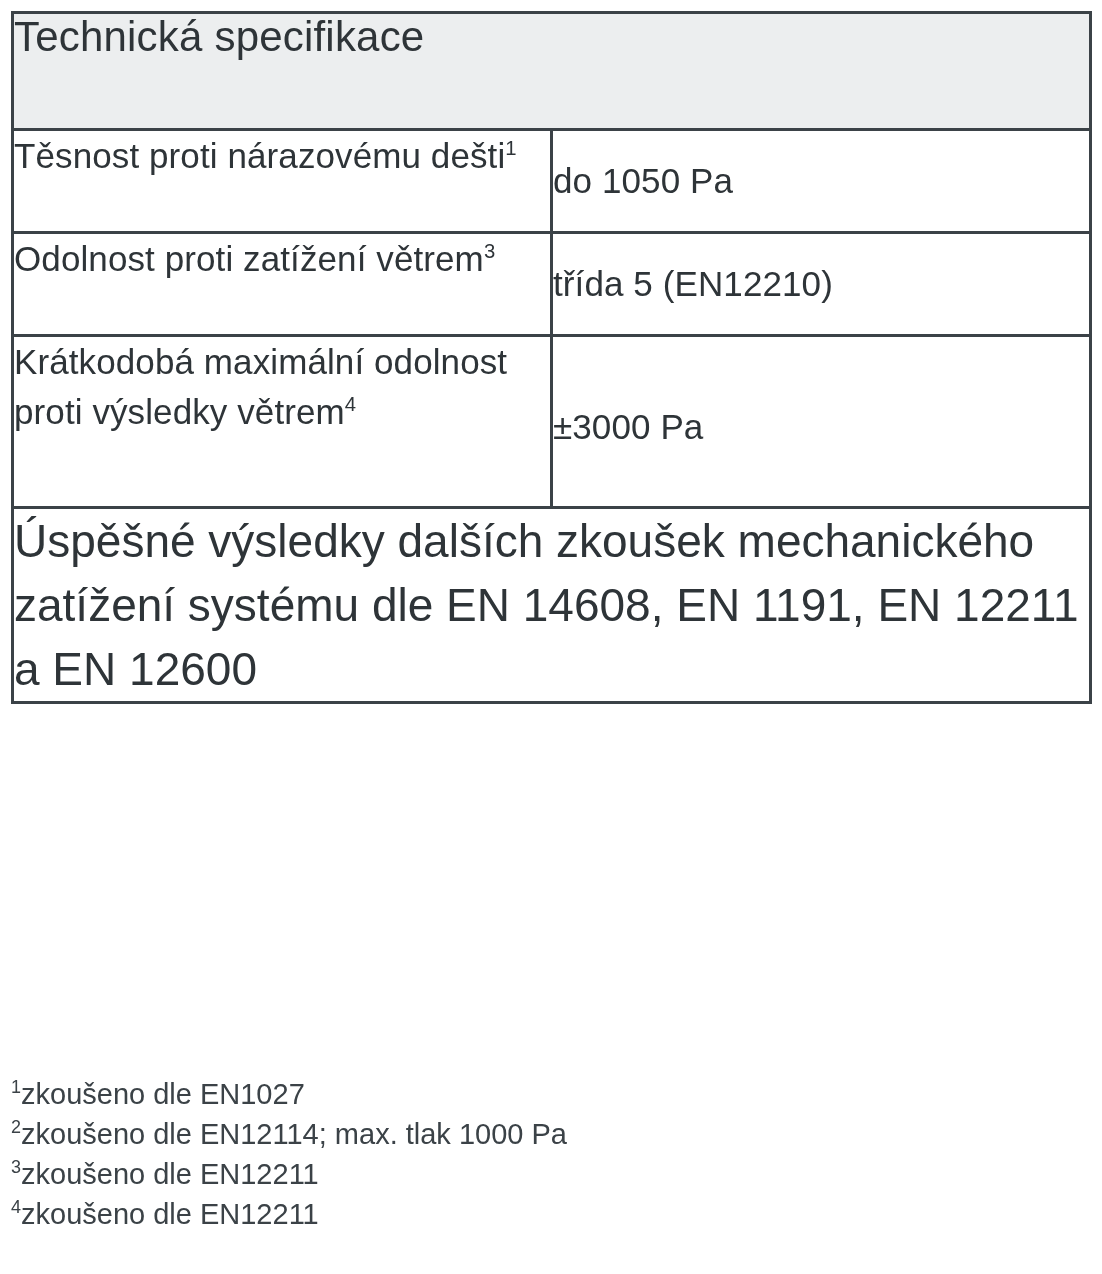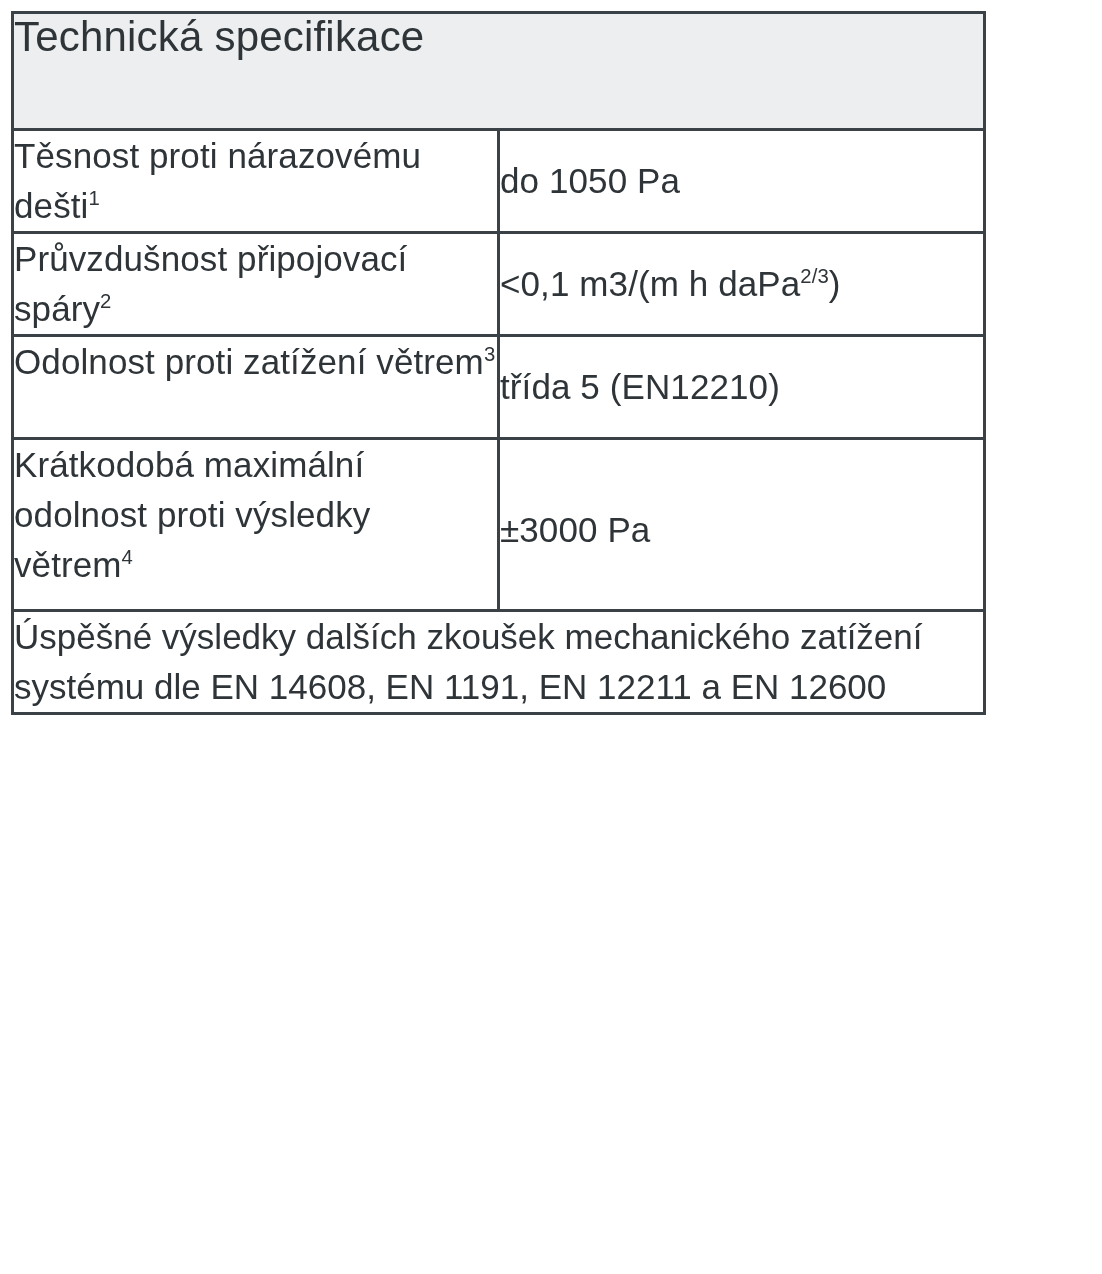--- a/index.html
+++ b/index.html
@@ -21,21 +21,21 @@
     width: 1102px;
     height: 1274px;
     box-sizing: border-box;
   }
 
   
   .spec-table {
     position: absolute;
     left: 11px;
     top: 11px;
-    width: 975px;
+    width: 1081px;
     border-collapse: collapse;
     table-layout: fixed;
     border: 3px solid #3b4247;
   }
 
   .spec-table td,
   .spec-table th {
     vertical-align: top;
     text-align: left;
     font-weight: normal;
@@ -79,22 +79,22 @@
   .v-center {
     display: flex;
     align-items: center;
     min-height: 100px;
   }
   .v-center-tall { min-height: 158px; margin-top: 11px; }
 
   .full-cell {
     border-top: 3px solid #3b4247;
     padding: 22px 20px 26px 28px;
-    font-size: 35px;
-    line-height: 50px;
+    font-size: 46px;
+    line-height: 64px;
   }
 
   sup {
     font-size: 0.58em;
     vertical-align: super;
     line-height: 0;
   }
 
   
   .footnotes {
@@ -131,30 +131,20 @@
         <td class="row-cell cell-label col-label">
           <span>Těsnost proti nárazovému dešti</span><sup>1</sup>
         </td>
         <td class="row-cell cell-value col-value">
           <div class="v-center">
             <span>do 1050 Pa</span>
           </div>
         </td>
       </tr>
 
-      <tr>
-        <td class="row-cell cell-label col-label">
-          <span>Průvzdušnost připojovací spáry</span><sup>2</sup>
-        </td>
-        <td class="row-cell cell-value col-value">
-          <div class="v-center">
-            <span><span>&lt;0,1 m3/(m h daPa</span><sup>2/3</sup><span>)</span></span>
-          </div>
-        </td>
-      </tr>
 
       <tr>
         <td class="row-cell cell-label col-label">
           <span>Odolnost proti zatížení větrem</span><sup>3</sup>
         </td>
         <td class="row-cell cell-value col-value">
           <div class="v-center">
             <span>třída 5 (EN12210)</span>
           </div>
         </td>
@@ -173,14 +163,20 @@
 
       <tr>
         <td class="full-cell" colspan="2">
           <span>Úspěšné výsledky dalších zkoušek mechanického zatížení systému dle EN 14608, EN 1191, EN 12211 a EN 12600</span>
         </td>
       </tr>
 
     </tbody>
   </table>
 
+  <div class="footnotes">
+    <div class="footnote-line"><sup>1</sup><span>zkoušeno dle EN1027</span></div>
+    <div class="footnote-line"><sup>2</sup><span>zkoušeno dle EN12114; max. tlak 1000 Pa</span></div>
+    <div class="footnote-line"><sup>3</sup><span>zkoušeno dle EN12211</span></div>
+    <div class="footnote-line"><sup>4</sup><span>zkoušeno dle EN12211</span></div>
+  </div>
 
 </div>
 
 </body></html>

